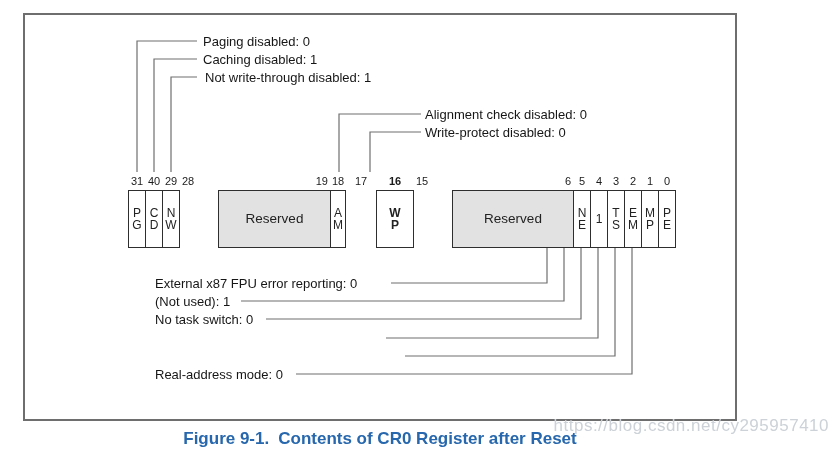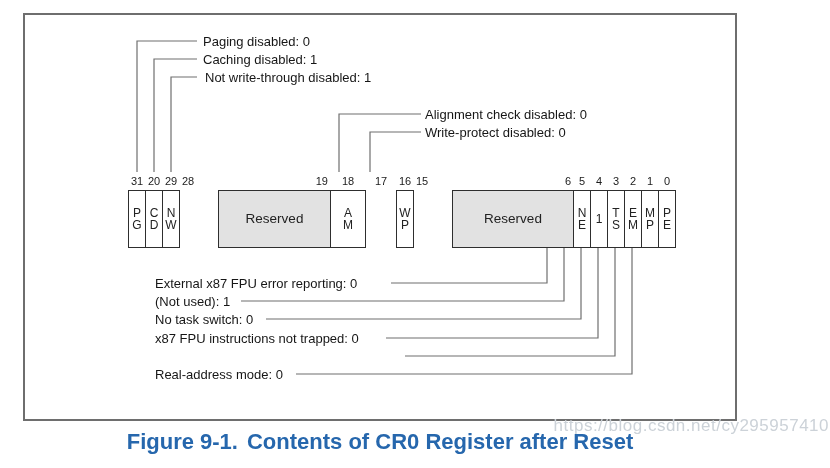--- a/index.html
+++ b/index.html
@@ -27,21 +27,21 @@
   .bits.spread{display:flex;justify-content:space-between;padding:0 3px;box-sizing:border-box;}
   .cell{
     height:58px;border:1px solid #2e2e2e;background:#ffffff;box-sizing:border-box;
     display:flex;flex-direction:column;align-items:center;justify-content:center;
     font-size:12px;line-height:12.5px;color:#222;text-align:center;
   }
   .cell.shaded{background:#e2e2e2;margin-left:39px;}
   .cell.wide{font-size:13.5px;}
   .caption{
     position:absolute;left:23px;top:429px;width:714px;text-align:center;
-    font-size:22px;font-weight:bold;white-space:nowrap;
+    font-size:17px;font-weight:bold;white-space:nowrap;
   }
   .caption .cap-label{margin-right:9px;}
   .watermark{
     position:absolute;right:1px;top:416px;font-size:17px;letter-spacing:0.5px;
     white-space:nowrap;
   }
 </style>
 </head>
 <body>
 
@@ -78,21 +78,21 @@
 
   <div class="register">
       <div class="cellwrap" style="width: 18px;">
         <div class="bits">31</div>
         <div class="cell" style="background: rgb(255, 255, 255);">
           <div>P</div>
           <div>G</div>
         </div>
       </div>
       <div class="cellwrap" style="width: 18px;">
-        <div class="bits">20</div>
+        <div class="bits">40</div>
         <div class="cell" style="background: rgb(255, 255, 255);">
           <div>C</div>
           <div>D</div>
         </div>
       </div>
       <div class="cellwrap" style="width: 18px;">
         <div class="bits">29</div>
         <div class="cell" style="background: rgb(255, 255, 255);">
           <div>N</div>
           <div>W</div>
@@ -100,32 +100,32 @@
       </div>
       <div class="cellwrap" style="width: 152px;">
         <div class="bits spread">
           <span>28</span>
           <span>19</span>
         </div>
         <div class="cell shaded wide" style="background: rgb(226, 226, 226);">
           <div>Reserved</div>
         </div>
       </div>
-      <div class="cellwrap" style="width: 36px;">
+      <div class="cellwrap" style="width: 16px;">
         <div class="bits">18</div>
         <div class="cell" style="background: rgb(255, 255, 255);">
           <div>A</div>
           <div>M</div>
         </div>
       </div>
       <div class="cellwrap" style="width: 32px;">
         <div class="bits">17</div>
         <div class="cell shaded" style="background: rgb(226, 226, 226);"></div>
       </div>
-      <div class="cellwrap" style="width: 18px;">
+      <div class="cellwrap" style="width: 38px; font-weight: bold;">
         <div class="bits">16</div>
         <div class="cell" style="background: rgb(255, 255, 255);">
           <div>W</div>
           <div>P</div>
         </div>
       </div>
       <div class="cellwrap" style="width: 161px;">
         <div class="bits spread">
           <span>15</span>
           <span>6</span>
@@ -173,21 +173,20 @@
         <div class="cell" style="background: rgb(255, 255, 255);">
           <div>P</div>
           <div>E</div>
         </div>
       </div>
     </div>
 
   <div class="callout" style="left:155px;top:276px">External x87 FPU error reporting: 0</div>
   <div class="callout" style="left:155px;top:294px">(Not used): 1</div>
   <div class="callout" style="left:155px;top:312px">No task switch: 0</div>
-  <div class="callout" style="left:155px;top:331px">x87 FPU instructions not trapped: 0</div>
   <div class="callout" style="left:155px;top:367px">Real-address mode: 0</div>
 
   <div class="caption" style="color: rgb(38, 103, 173);">
     <span class="cap-label">Figure 9-1.</span><span class="cap-title">Contents of CR0 Register after Reset</span>
   </div>
 
   <div class="watermark" style="color: rgb(204, 210, 216);">https://blog.csdn.net/cy295957410</div>
 
 </div>
 

